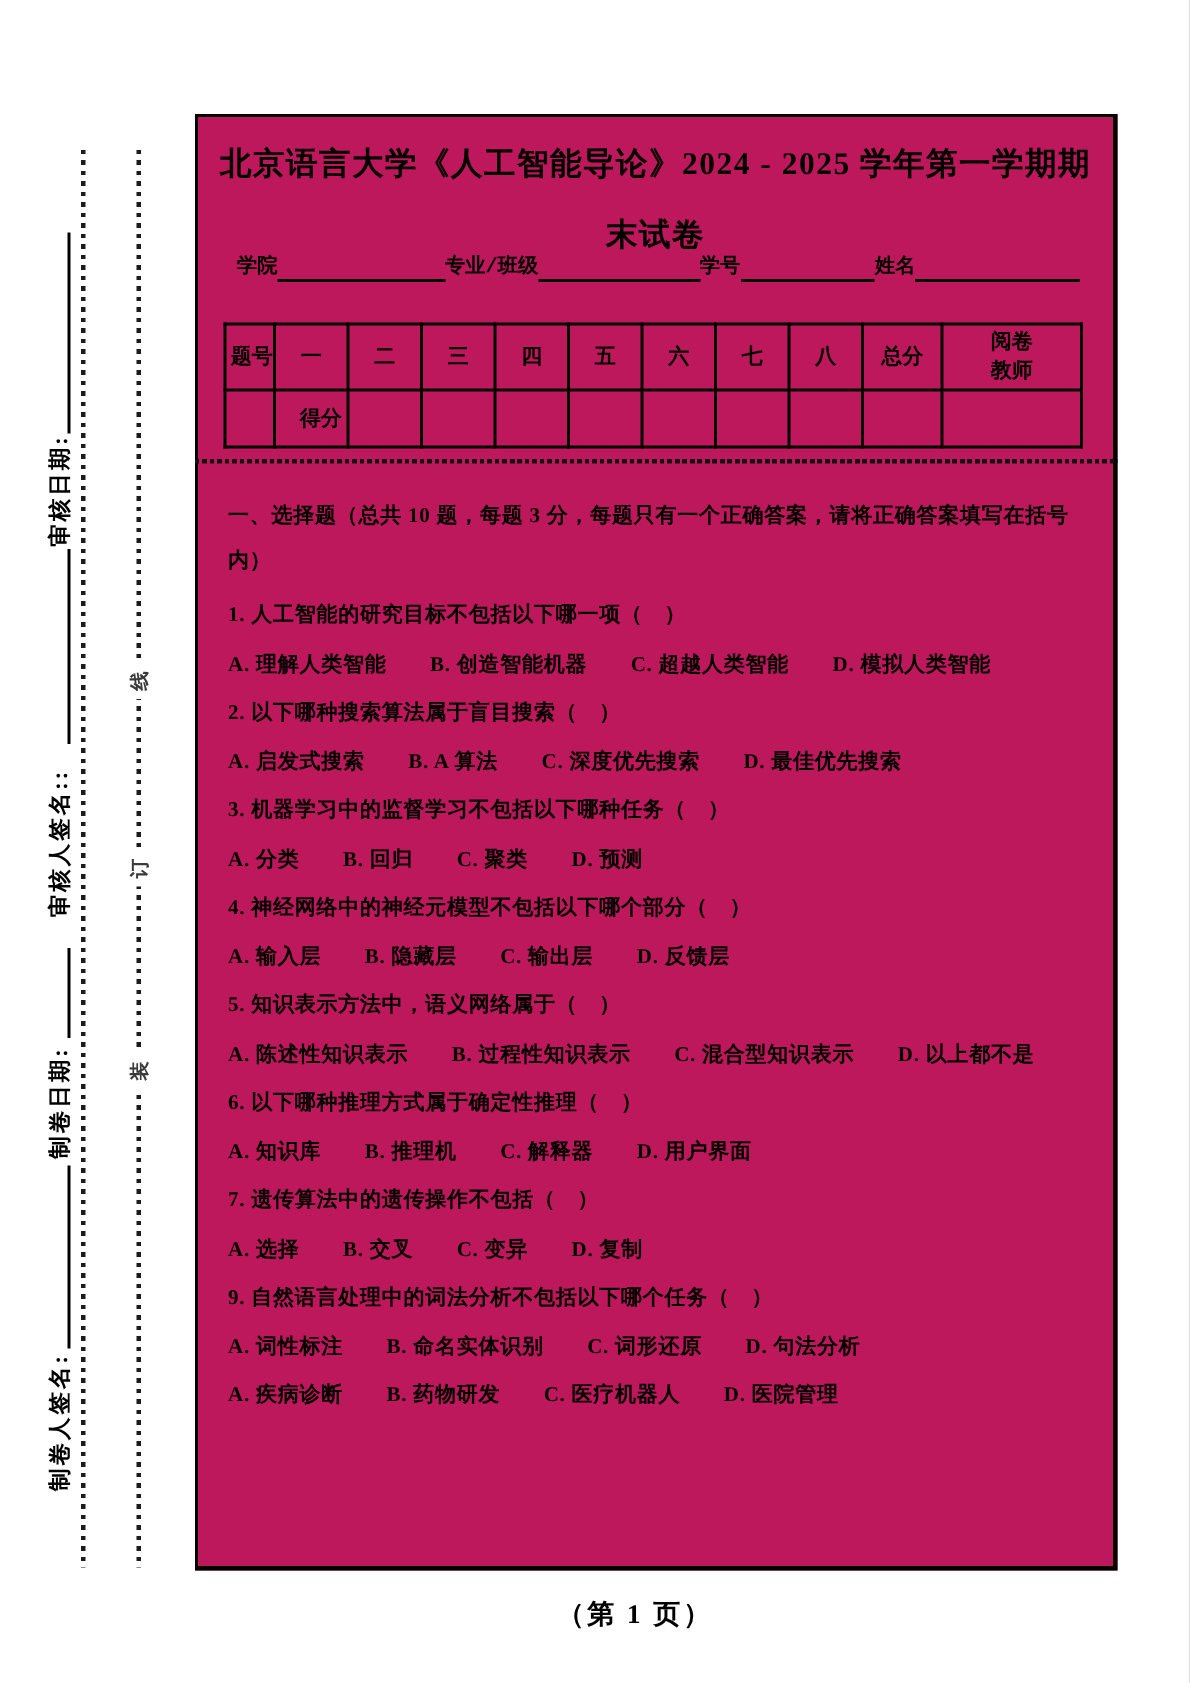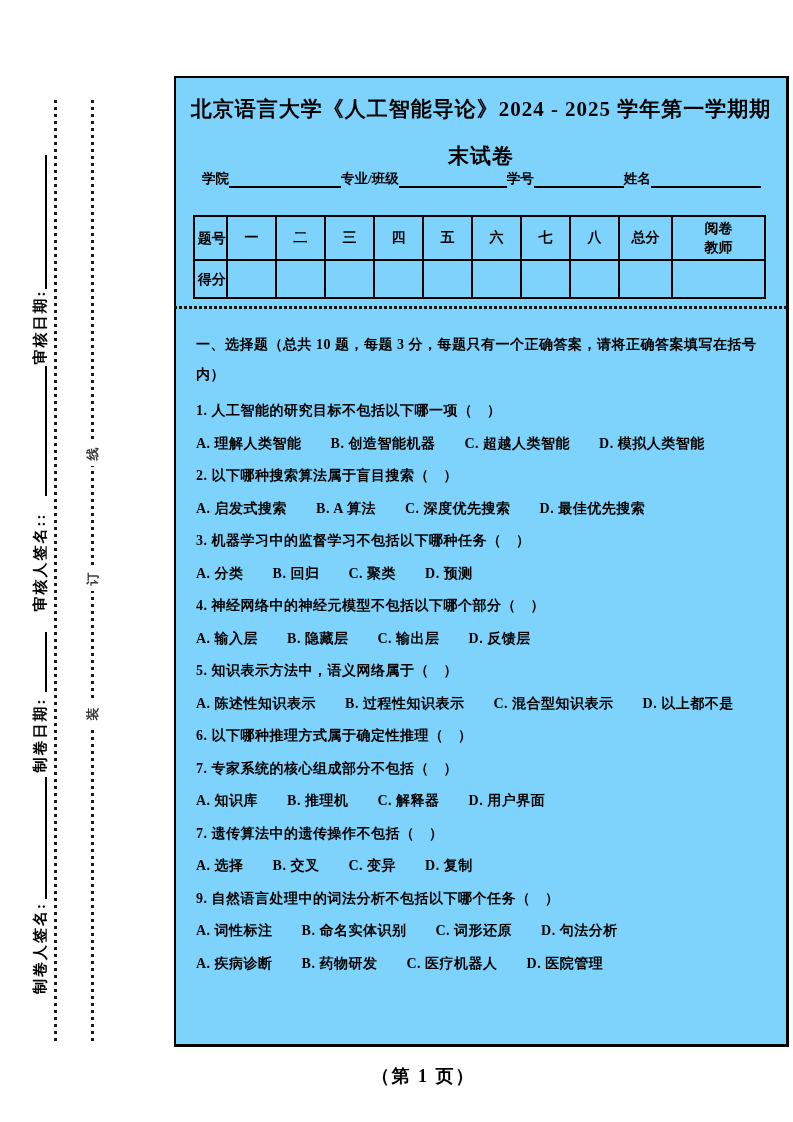--- a/index.html
+++ b/index.html
@@ -27,44 +27,43 @@
   }
   .stub-label {
     position:absolute; left:40px; white-space:nowrap;
     transform:translate(-50%,-50%) rotate(-90deg);
     font-size:15px; font-weight:700; letter-spacing:2px; color:#000;
   }
   
   .frame {
     position:absolute; left:130px; top:76px; width:615px; height:971px;
     border:2px solid #000; border-right-width:3px; border-bottom-width:3px;
-    background:#7dd3fc;
-    margin-left:44px;
+    background:#be185d;
   }
   .exam-title {
     position:absolute; top:8px; left:0; right:0; padding:0 14px;
     text-align:center; font-size:21px; font-weight:700; line-height:47px;
     letter-spacing:1px;
   }
   .fields-row {
     position:absolute; top:92px; left:26px; right:22px;
-    display:flex; align-items:flex-end; font-size:13.5px; font-weight:600;
+    display:flex; align-items:flex-end; font-size:13.5px; font-weight:600;font-family:Liberation Mono, monospace;
   }
   .field-label { white-space:nowrap; line-height:18px; }
   .field-line { height:17px; border-bottom:2px solid #000; }
   .fl-1 { width:112px; } .fl-2 { width:108px; } .fl-3 { width:90px; } .fl-4 { width:110px; }
   
   .score-table {
     position:absolute; top:137px; left:17px;
     border-collapse:collapse; table-layout:fixed; width:571px;
     font-size:14px; font-weight:600; text-align:center;border-radius:25px;
   }
   .score-table td { border:2px solid #000; padding:0; vertical-align:middle; }
   .score-table tr.head-row td { height:44px; }
-  .score-table tr.score-row td { height:38px; }
+  .score-table tr.score-row td { height:38px;padding-left:46px; }
   .narrow-wrap { display:inline-block; width:2.4em; line-height:19px; }
   
   .dotted-h {
     position:absolute; top:228px; left:-2px; right:-3px; height:3px;
     background:repeating-linear-gradient(90deg,#111 0 3px,transparent 3px 5px);
   }
   
   .questions {
     position:absolute; top:252px; left:20px; right:10px;
     font-size:14px; font-weight:600; letter-spacing:0.5px;
@@ -169,21 +168,20 @@
       <div class="qline">A.  理解人类智能　　B.  创造智能机器　　C.  超越人类智能　　D.  模拟人类智能</div>
       <div class="qline">2.  以下哪种搜索算法属于盲目搜索（　）</div>
       <div class="qline">A.  启发式搜索　　B.  A 算法　　C.  深度优先搜索　　D.  最佳优先搜索</div>
       <div class="qline">3.  机器学习中的监督学习不包括以下哪种任务（　）</div>
       <div class="qline">A.  分类　　B.  回归　　C.  聚类　　D.  预测</div>
       <div class="qline">4.  神经网络中的神经元模型不包括以下哪个部分（　）</div>
       <div class="qline">A.  输入层　　B.  隐藏层　　C.  输出层　　D.  反馈层</div>
       <div class="qline">5.  知识表示方法中，语义网络属于（　）</div>
       <div class="qline">A.  陈述性知识表示　　B.  过程性知识表示　　C.  混合型知识表示　　D.  以上都不是</div>
       <div class="qline">6.  以下哪种推理方式属于确定性推理（　）</div>
-      <div class="qline">7.  专家系统的核心组成部分不包括（　）</div>
       <div class="qline">A.  知识库　　B.  推理机　　C.  解释器　　D.  用户界面</div>
       <div class="qline">7.  遗传算法中的遗传操作不包括（　）</div>
       <div class="qline">A.  选择　　B.  交叉　　C.  变异　　D.  复制</div>
       <div class="qline">9.  自然语言处理中的词法分析不包括以下哪个任务（　）</div>
       <div class="qline">A.  词性标注　　B.  命名实体识别　　C.  词形还原　　D.  句法分析</div>
       <div class="qline">A.  疾病诊断　　B.  药物研发　　C.  医疗机器人　　D.  医院管理</div>
     </div>
   </div>
 
   <div class="page-footer">（第 1 页）</div>

